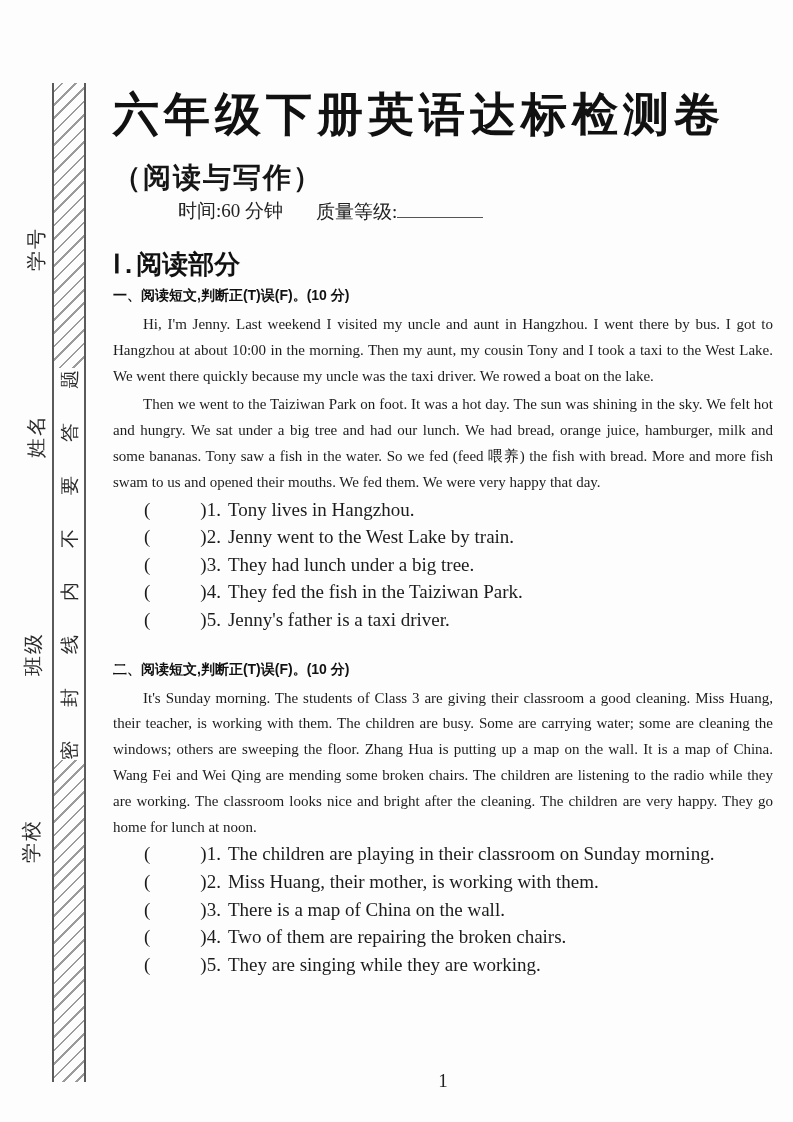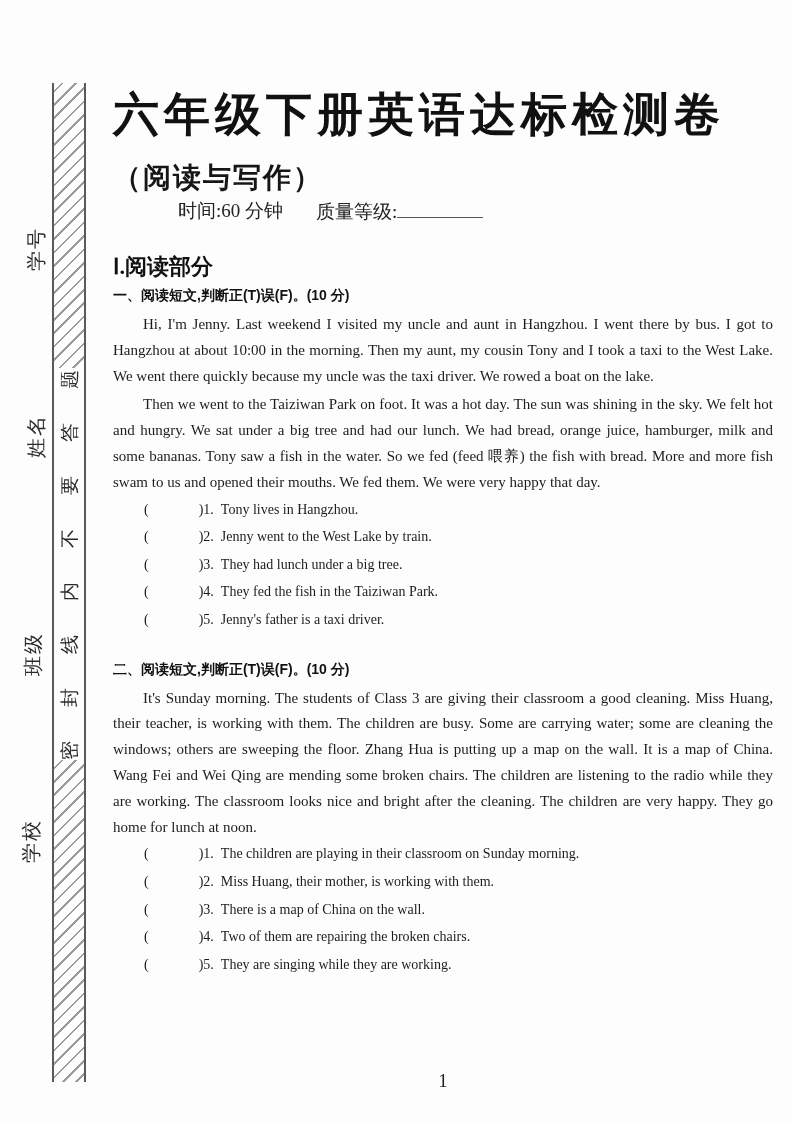--- a/index.html
+++ b/index.html
@@ -67,37 +67,37 @@
   }
   .info-line .item{white-space:nowrap;}
   .info-line .item+.item{margin-left:33px;}
   .info-line .item.last{margin-left:47px;}
   .blank{
     display:inline-block;width:86px;height:1em;
     border-bottom:1.4px solid #555;vertical-align:baseline;
   }
   .part-title{
     margin-top:28px;
-    font-family:Liberation Serif, serif;
-    font-weight:700;font-size:22px;line-height:27px;color:#111;
+    font-family:Liberation Mono, monospace;
+    font-weight:700;font-size:26px;line-height:27px;color:#111;
   }
   .sec-head{
     margin-top:2px;
     font-family:"Liberation Sans", sans-serif;
     font-weight:700;font-size:14px;line-height:27px;color:#111;
   }
   .sec-head.second{margin-top:22px;}
   p.passage{
     margin:3px 0 0;
     font-size:15px;line-height:25.8px;
     text-align:justify;text-indent:30px;color:#1c1c1c;
   }
   .q{
     padding-left:31px;
-    font-size:14px;line-height:27.6px;color:#1c1c1c;
+    font-size:19px;line-height:27.6px;color:#1c1c1c;
     white-space:nowrap;
   }
   .q .pgap{display:inline-block;width:50px;}
   .q .qt{margin-left:7px;}
   .page-num{
     position:absolute;left:0;top:1070px;width:660px;
     text-align:center;font-size:19px;color:#222;
   }
 </style>
 </head>

